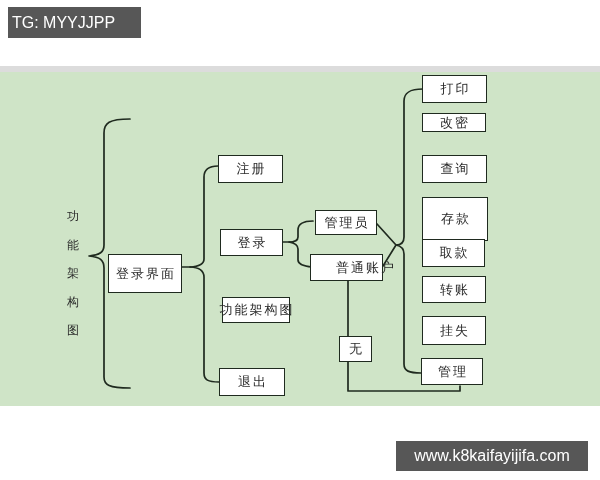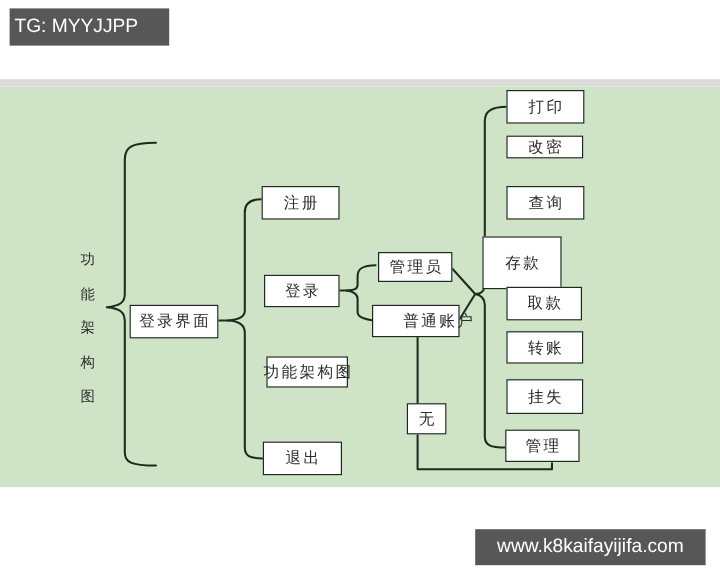--- a/index.html
+++ b/index.html
@@ -82,21 +82,21 @@
   <path class="connector" d="M283,242 L290,242"></path>
   <path class="connector" d="M313,221 C302,221 298,224 298,230 L298,237 C298,241 295,242 289,242 C295,243 298,245 298,249 L298,260 C298,264 302,266 312,267"></path>
   <path class="connector" d="M377,224 L396,245 L383,266"></path>
   <path class="connector" d="M423,89 C409,89 404,93 404,101 L404,237 C404,242 401,245 396,245 C401,246 404,249 404,254 L404,364 C404,371 409,373 421,373"></path>
   <path class="connector" d="M348,281 L348,336"></path>
   <path class="connector" d="M348,362 L348,391 L460,391 L460,386"></path>
 </svg>
 
 <div id="root-label">功能架构图</div>
 
-<div class="node" style="left:108px;top:254px;width:74px;height:28px;">登录界面</div>
+<div class="node" style="left:108px;top:254px;width:74px;height:39px;">登录界面</div>
 
 <div class="node" style="left:218px;top:155px;width:65px;height:28px;">注册</div>
 
 <div class="node" style="left:220px;top:229px;width:63px;height:27px;">登录</div>
 
 <div class="node" style="left:222px;top:297px;width:68px;height:26px;">功能架构图</div>
 
 <div class="node" style="left:219px;top:368px;width:66px;height:28px;">退出</div>
 
 <div class="node" style="left:315px;top:210px;width:62px;height:25px;">管理员</div>
@@ -104,21 +104,21 @@
 <div class="node" style="left:310px;top:254px;width:73px;height:27px;padding-left:37px;">普通账户</div>
 
 <div class="node" style="left:339px;top:336px;width:33px;height:26px;">无</div>
 
 <div class="node" style="left:422px;top:75px;width:65px;height:28px;">打印</div>
 
 <div class="node" style="left:422px;top:113px;width:64px;height:19px;">改密</div>
 
 <div class="node" style="left:422px;top:155px;width:65px;height:28px;">查询</div>
 
-<div class="node" style="left:402px;top:197px;width:66px;height:44px;">存款</div>
+<div class="node" style="left:422px;top:197px;width:66px;height:44px;">存款</div>
 
 <div class="node" style="left:422px;top:239px;width:63px;height:28px;">取款</div>
 
 <div class="node" style="left:422px;top:276px;width:64px;height:27px;">转账</div>
 
 <div class="node" style="left:422px;top:316px;width:64px;height:29px;">挂失</div>
 
 <div class="node" style="left:421px;top:358px;width:62px;height:27px;">管理</div>
 
 <div class="banner" id="url-banner">

